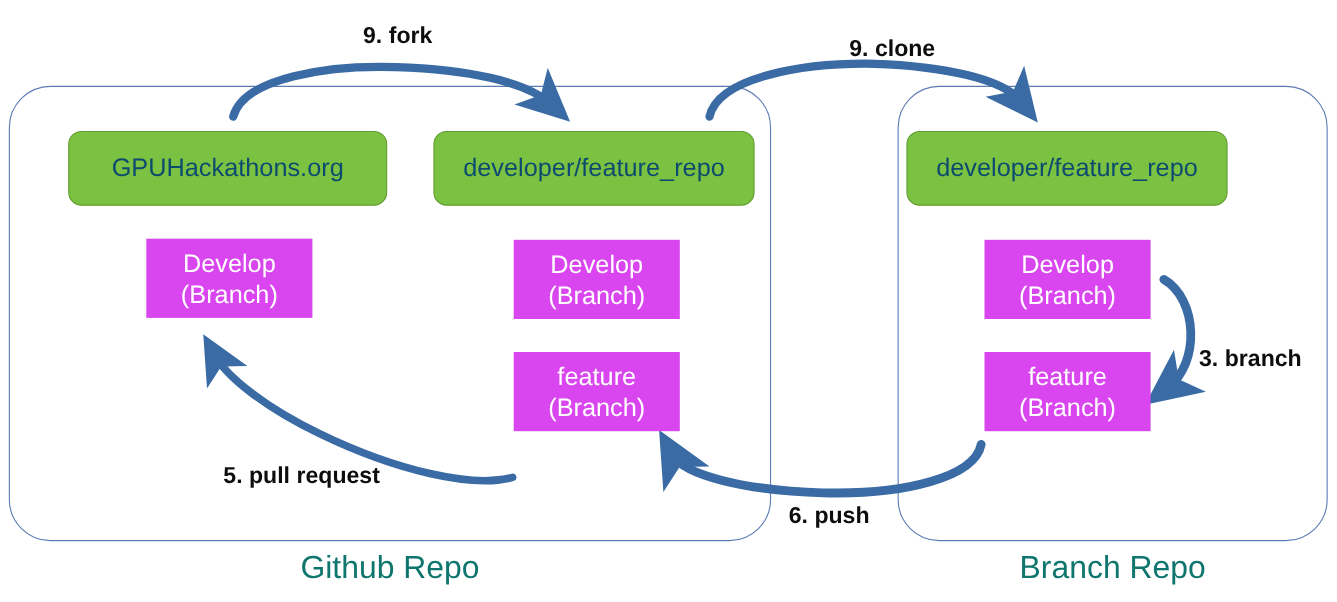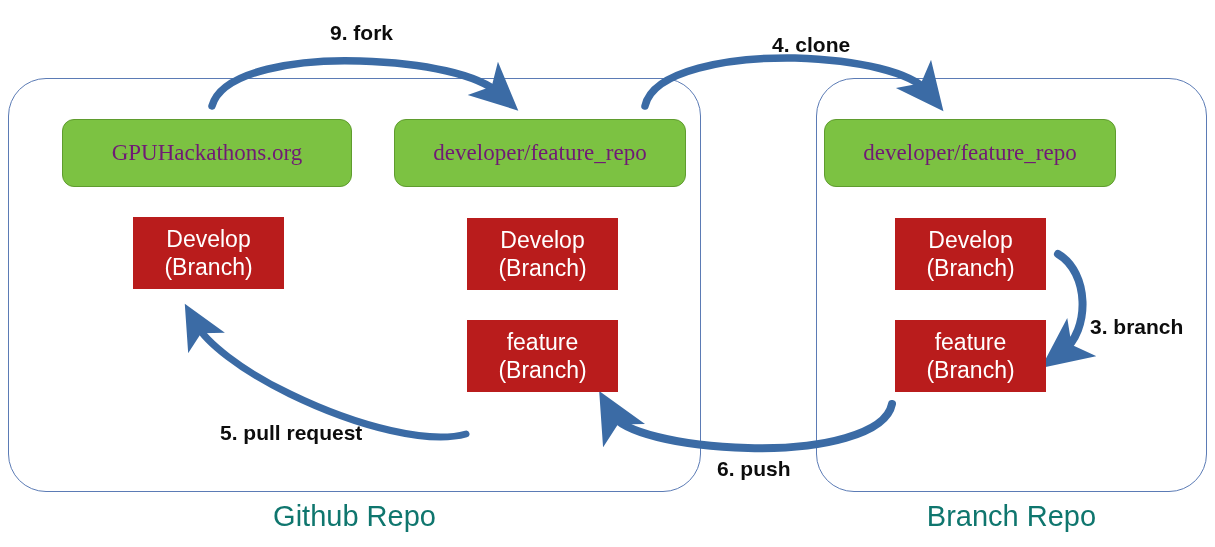--- a/index.html
+++ b/index.html
@@ -38,33 +38,32 @@
     font-size: 29px;
     color: #0f766e;
     font-family: "Liberation Sans", sans-serif;
     white-space: nowrap;
   }
   .node-green {
     position: absolute;
     background: #7CC242;
     border: 1.3px solid #5f9c2e;
     border-radius: 12px;
-    color: #701a75;
+    color: #0c4a6e;
     font-size: 23px;
     display: flex;
     align-items: center;
     justify-content: center;
     box-sizing: border-box;
     text-align: center;
     line-height: 1.2;
-    font-family: Liberation Serif, serif;
   }
   .node-blue {
     position: absolute;
-    background: #b91c1c;
+    background: #d946ef;
     color: #ffffff;
     font-size: 23px;
     display: flex;
     flex-direction: column;
     align-items: center;
     justify-content: center;
     box-sizing: border-box;
     text-align: center;
     line-height: 1.22;
   }
@@ -145,25 +144,25 @@
     <span>(Branch)</span>
   </div>
 
   <div class="node-blue" style="left:895px; top:320px; width:151px; height:72px;">
     <span>feature</span>
     <span>(Branch)</span>
   </div>
 
   <div class="step-label" style="left:330px; top:21px;">9. fork</div>
 
-  <div class="step-label" style="left:772px; top:33px;">4. clone</div>
+  <div class="step-label" style="left:772px; top:33px;">9. clone</div>
 
   <div class="step-label" style="left:1090px; top:291px;margin-top:24px;">3. branch</div>
 
   <div class="step-label" style="left:717px; top:457px;">6. push</div>
 
-  <div class="step-label" style="left:220px; top:421px;">5. pull request</div>
+  <div class="step-label" style="left:203px; top:421px;">5. pull request</div>
 
   <div class="repo-caption" style="left:8px; top:500px; width:693px;">Github Repo</div>
 
   <div class="repo-caption" style="left:816px; top:500px; width:391px;">Branch Repo</div>
 
 </div>
 
 </body></html>

